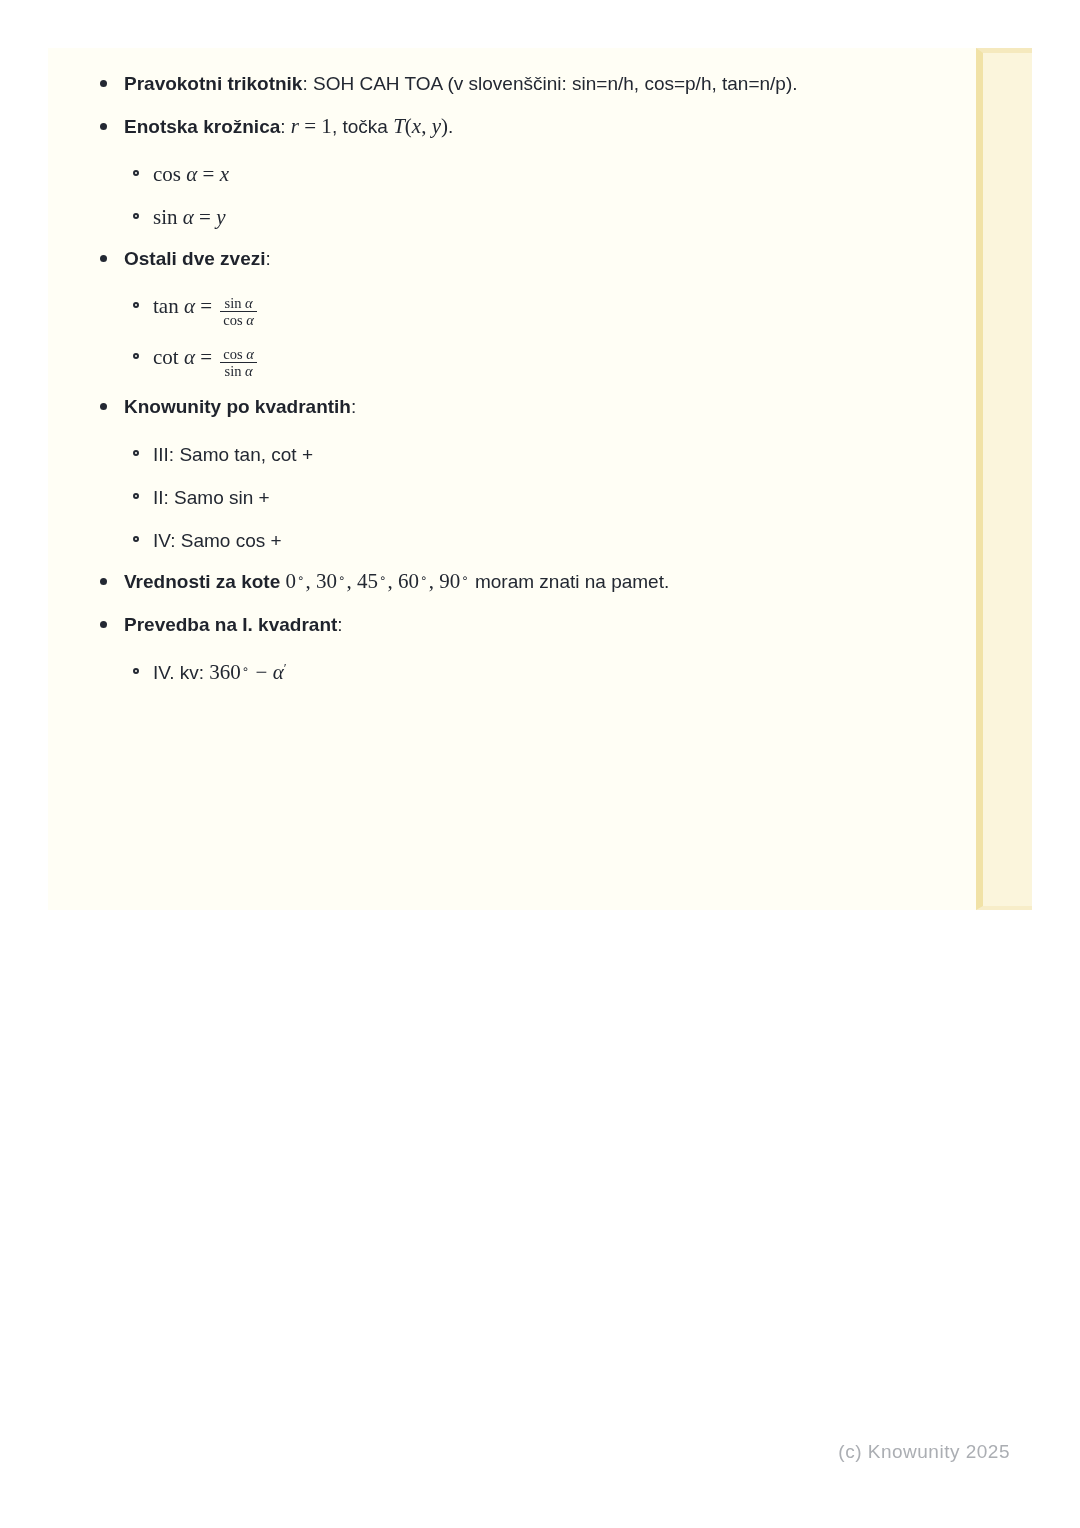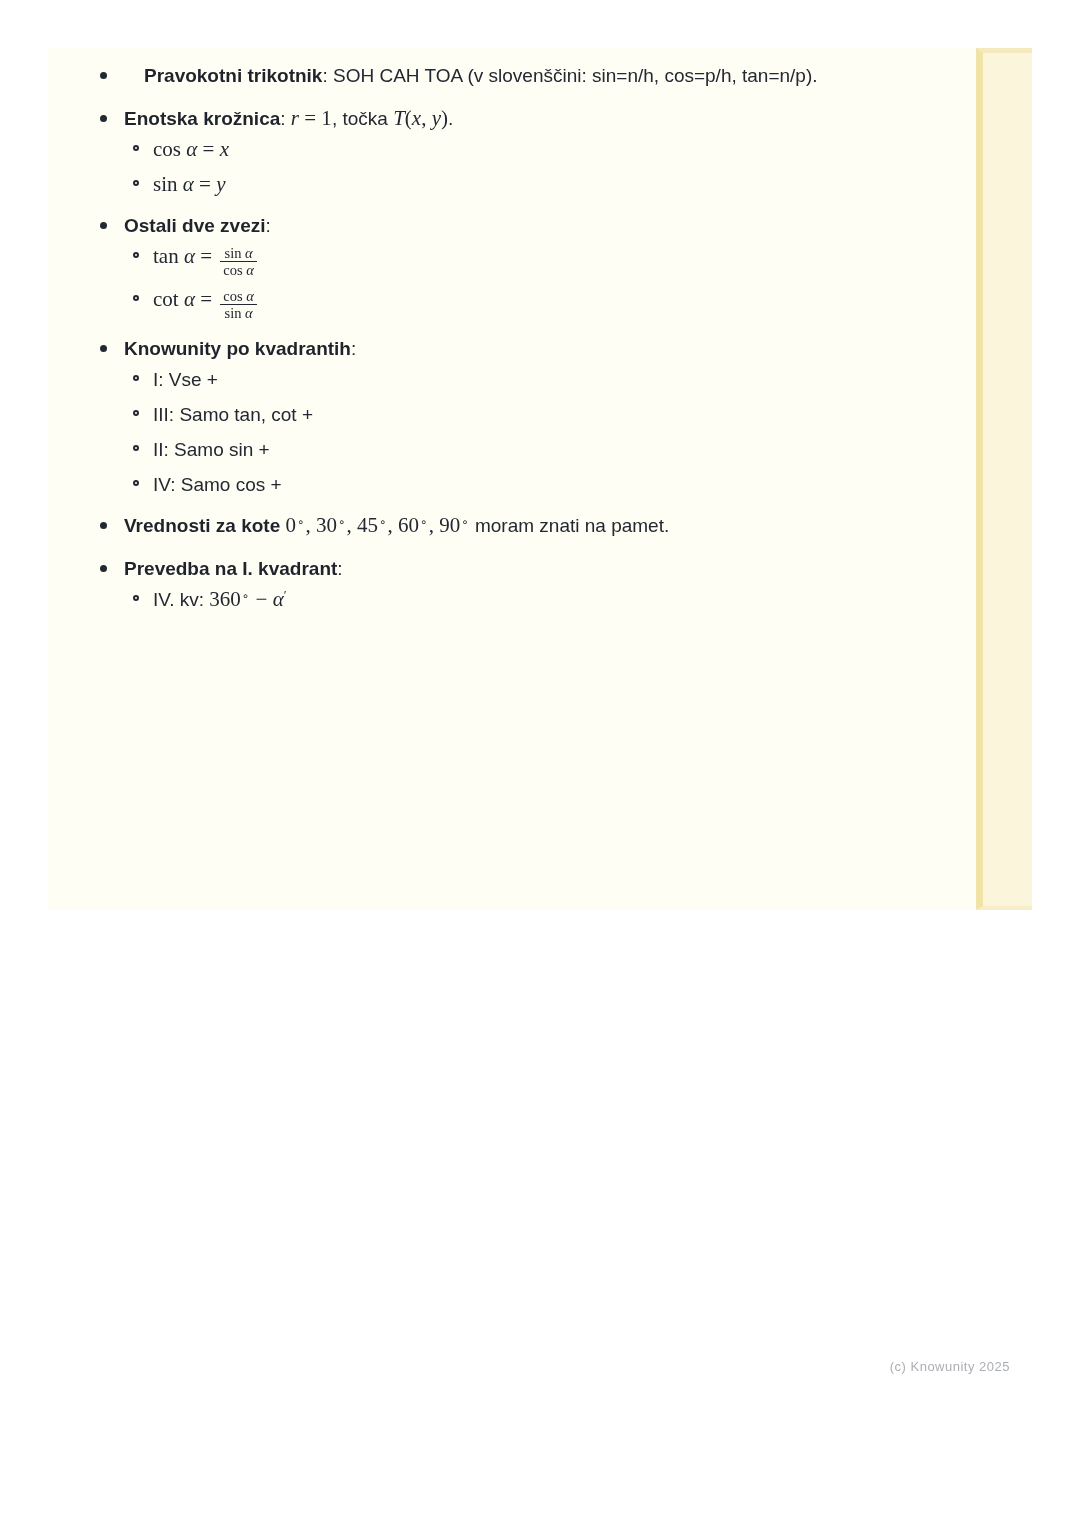--- a/index.html
+++ b/index.html
@@ -25,23 +25,23 @@
     border-left:7px solid #f1e2a6;
     border-top:5px solid #f5e9be;
     border-bottom:4px solid #f7edc9;
   }
   .content {
     position:absolute;
     left:52px; top:8px; right:120px;
   }
   .li { display:flex; align-items:flex-start; }
   .l1 { margin-top:12px; font-size:19px; line-height:31px; }
-  .l2 { margin-top:8px; padding-left:33px; font-size:19px; line-height:27px; }
-  .l1 + .l2 { margin-top:2px; }
-  .li:first-child { margin-top:4px;gap:20px; }
+  .l2 { margin-top:16px; padding-left:33px; font-size:19px; line-height:27px; }
+  .l1 + .l2 { margin-top:19px; }
+  .li:first-child { margin-top:12px; }
   .li-body { max-width:680px; }
   .marker-dot {
     flex:none; width:7px; height:7px; border-radius:50%;
     background:#232832; margin:12px 17px 0 0;
   }
   .marker-circle {
     flex:none; width:6px; height:6px; border-radius:50%;
     border:2px solid #232832; background:transparent;
     margin:9px 14px 0 0;
   }
@@ -62,22 +62,22 @@
     display:inline-block; vertical-align:-12px;
     text-align:center; line-height:1.12;
     font-family:"Liberation Serif", serif; font-size:14.5px;
     margin-left:3px;
   }
   .frac .num, .frac .den { display:block; padding:0 3px; }
   .frac .den { border-top:1.3px solid #232832; }
   .frac .run-m, .frac .run-mi { font-size:14.5px; }
   .footer {
     position:absolute;
-    top:1359px; right:70px;
-    font-size:13px; color:#abaeb3;
+    top:1441px; right:70px;
+    font-size:19px; color:#abaeb3;
     letter-spacing:0.5px;
   }
 </style>
 </head>
 <body>
 
 <div class="card">
   <div class="stripe"></div>
   <div class="content">
       <div class="li l1">
@@ -107,24 +107,20 @@
       <div class="li l2">
         <span class="marker-circle"></span>
         <span class="li-body"><span class="run-m">cot </span><span class="run-mi">α</span><span class="run-m"> = </span><span class="frac"><span class="num"><span class="run-m">cos </span><span class="run-mi">α</span></span><span class="den"><span class="run-m">sin </span><span class="run-mi">α</span></span></span></span>
       </div>
       <div class="li l1">
         <span class="marker-dot"></span>
         <span class="li-body"><span class="run-b">Knowunity po kvadrantih</span><span class="run-r">:</span></span>
       </div>
       <div class="li l2">
         <span class="marker-circle"></span>
-        <span class="li-body"><span class="run-r">I: Vse +</span></span>
-      </div>
-      <div class="li l2">
-        <span class="marker-circle"></span>
         <span class="li-body"><span class="run-r">III: Samo tan, cot +</span></span>
       </div>
       <div class="li l2">
         <span class="marker-circle"></span>
         <span class="li-body"><span class="run-r">II: Samo sin +</span></span>
       </div>
       <div class="li l2">
         <span class="marker-circle"></span>
         <span class="li-body"><span class="run-r">IV: Samo cos +</span></span>
       </div>

